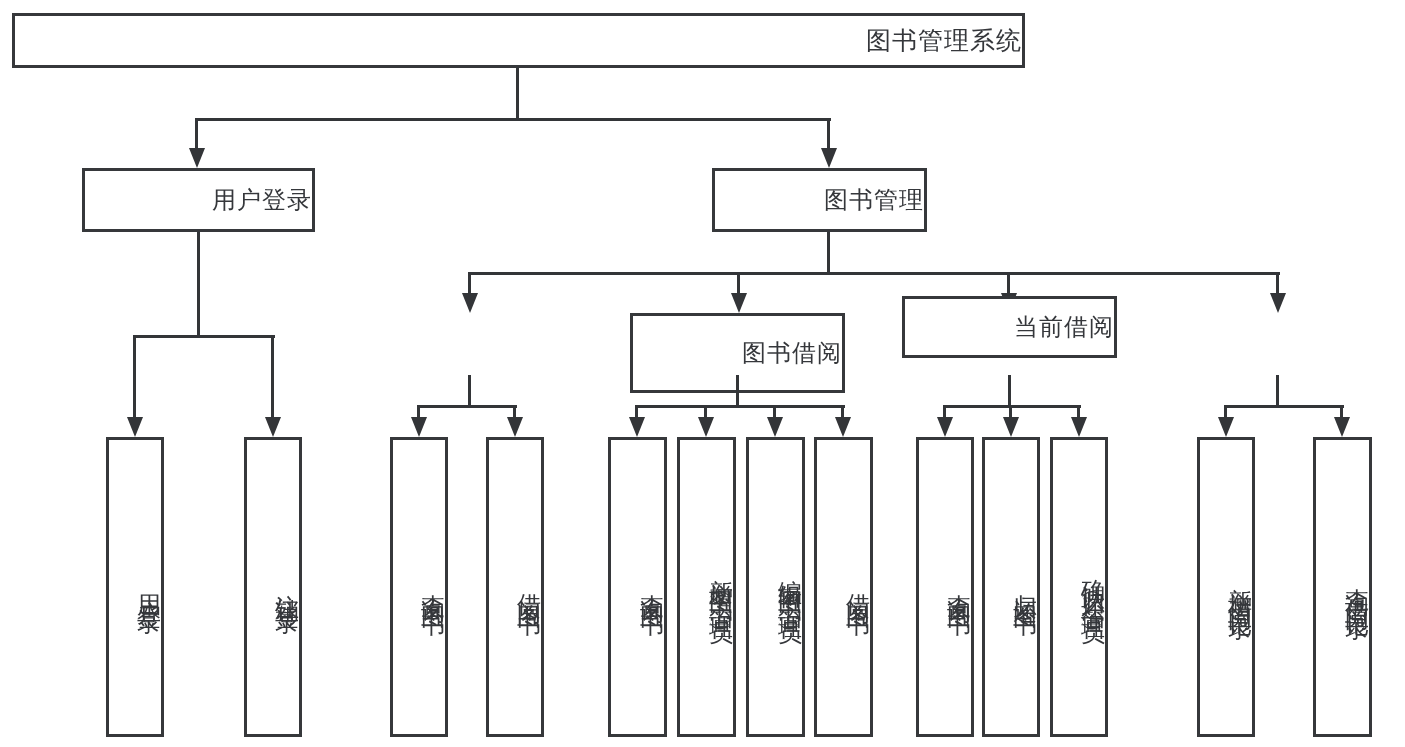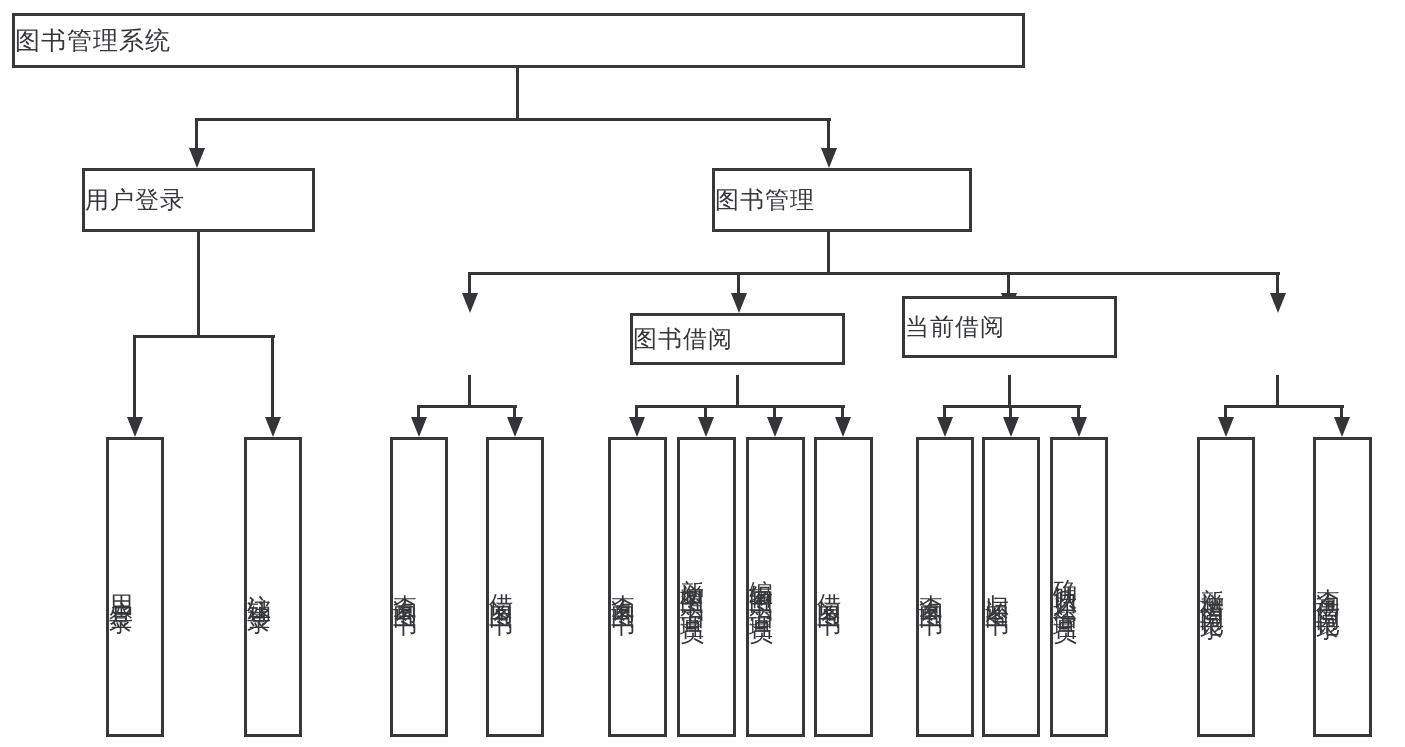--- a/index.html
+++ b/index.html
@@ -12,21 +12,21 @@
     overflow: hidden;
   }
   .box {
     position: absolute;
     box-sizing: border-box;
     background: #ffffff;
     border: 3px solid #36383b;
     color: #35373b;
     display: flex;
     align-items: center;
-    justify-content: flex-start;
+    justify-content: flex-end;
     font-size: 24px;
     letter-spacing: 1px;
   }
   .box.root { font-size: 25px; }
   .box.leaf span {
     writing-mode: vertical-rl;
     text-orientation: mixed;
     line-height: 1;
     font-size: 24px;
     letter-spacing: 6px;
@@ -65,21 +65,21 @@
   <div class="vline" style="left:516px; top:68px; height:53px;"></div>
   <div class="hline" style="left:196px; top:118px; width:635px;"></div>
   <div class="vline" style="left:195px; top:118px; height:30px;"></div>
   <div class="arrow" style="left:189px; top:148px;"></div>
   <div class="vline" style="left:827px; top:118px; height:30px;"></div>
   <div class="arrow" style="left:821px; top:148px;"></div>
 
   <div class="box" style="left:82px; top:168px; width:233px; height:64px;">
     <span>用户登录</span>
   </div>
-  <div class="box" style="left:712px; top:168px; width:260px; height:64px;">
+  <div class="box" style="left:712px; top:168px; width:215px; height:64px;">
     <span>图书管理</span>
   </div>
 
   <div class="vline" style="left:197px; top:232px; height:106px;"></div>
   <div class="hline" style="left:134px; top:335px; width:141px;"></div>
   <div class="vline" style="left:133px; top:335px; height:82px;"></div>
   <div class="arrow" style="left:127px; top:417px;"></div>
   <div class="vline" style="left:271px; top:335px; height:82px;"></div>
   <div class="arrow" style="left:265px; top:417px;"></div>
 
@@ -87,21 +87,21 @@
   <div class="hline" style="left:469px; top:272px; width:811px;"></div>
   <div class="vline" style="left:468px; top:272px; height:21px;"></div>
   <div class="arrow" style="left:462px; top:293px;"></div>
   <div class="vline" style="left:737px; top:272px; height:21px;"></div>
   <div class="arrow" style="left:731px; top:293px;"></div>
   <div class="vline" style="left:1007px; top:272px; height:21px;"></div>
   <div class="arrow" style="left:1001px; top:293px;"></div>
   <div class="vline" style="left:1276px; top:272px; height:21px;"></div>
   <div class="arrow" style="left:1270px; top:293px;"></div>
 
-  <div class="box" style="left:630px; top:313px; width:215px; height:52px;">
+  <div class="box" style="left:630px; top:313px; width:215px; height:80px;">
     <span>图书借阅</span>
   </div>
   <div class="box" style="left:902px; top:296px; width:215px; height:62px;">
     <span>当前借阅</span>
   </div>
 
   <div class="vline" style="left:468px; top:375px; height:33px;"></div>
   <div class="hline" style="left:418px; top:405px; width:99px;"></div>
   <div class="vline" style="left:417px; top:405px; height:12px;"></div>
   <div class="arrow" style="left:411px; top:417px;"></div>

